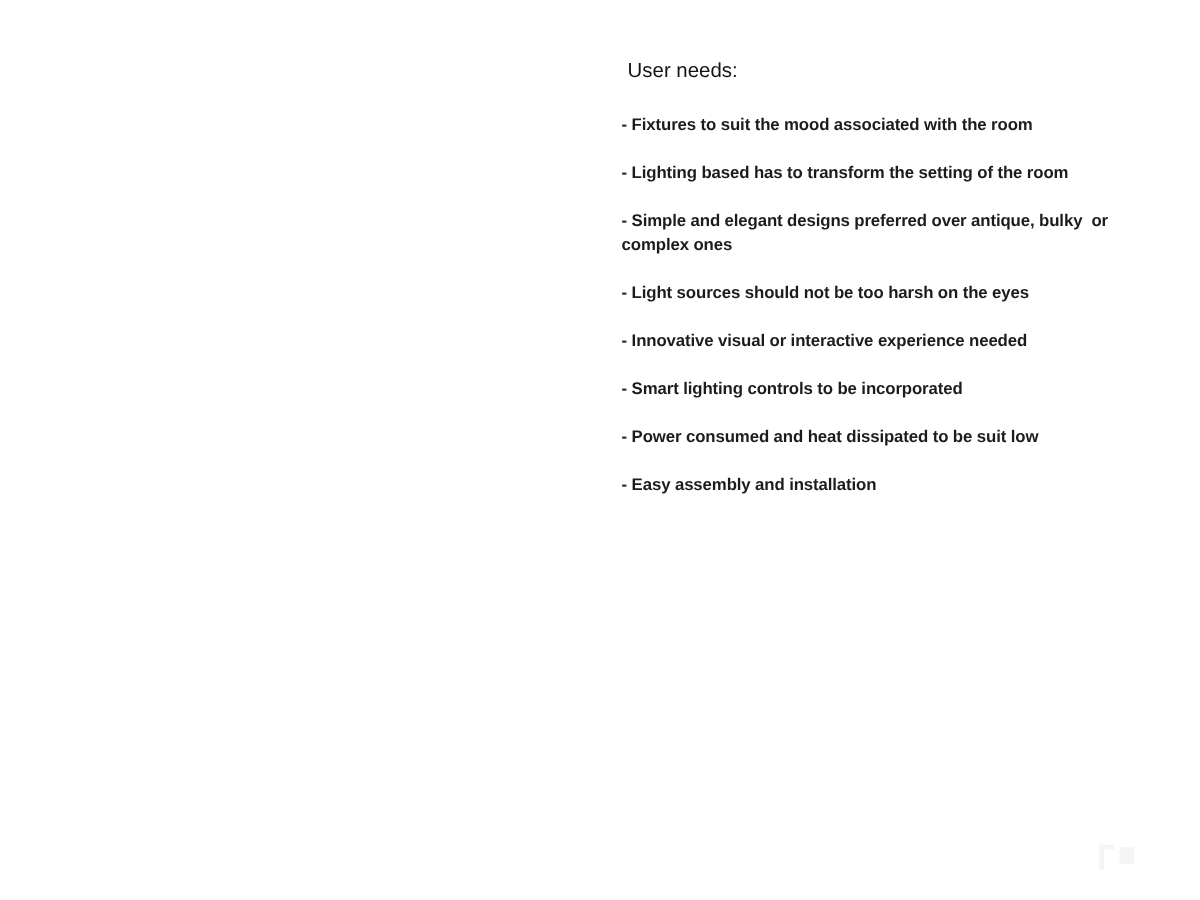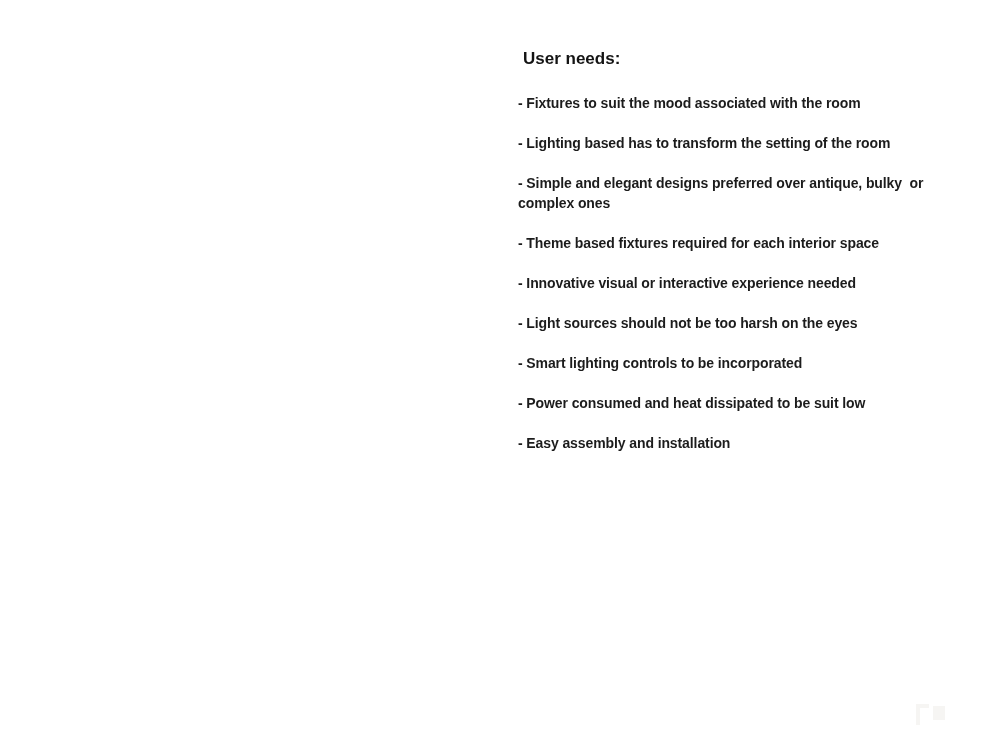--- a/index.html
+++ b/index.html
@@ -25,21 +25,21 @@
     top: 48px;
     width: 430px;
     color: #1c1c1c;
     font-size: 14px;
     line-height: 20px;
     letter-spacing: -0.1px;
   }
   .page-title {
     font-size: 17px;
     line-height: 22px;
-    font-weight: bold;
+    font-weight: normal;
     color: #141414;
     margin: 0 0 23px 5px;
     letter-spacing: 0;
   }
   .intro {
     margin: 0 0 20px 0;
     white-space: pre-wrap;
   }
   .bullet-list {
     margin: 0;
@@ -90,25 +90,24 @@
 
 
     <div class="bullet-list">
 
         <div class="bullet-item">- Fixtures to suit the mood associated with the room</div>
 
         <div class="bullet-item">- Lighting based has to transform the setting of the room</div>
 
         <div class="bullet-item">- Simple and elegant designs preferred over antique, bulky  or complex ones</div>
 
-        <div class="bullet-item">- Theme based fixtures required for each interior space</div>
+
+        <div class="bullet-item">- Light sources should not be too harsh on the eyes</div>
 
         <div class="bullet-item">- Innovative visual or interactive experience needed</div>
-
-        <div class="bullet-item">- Light sources should not be too harsh on the eyes</div>
 
         <div class="bullet-item">- Smart lighting controls to be incorporated</div>
 
         <div class="bullet-item">- Power consumed and heat dissipated to be suit low</div>
 
 
         <div class="bullet-item">- Easy assembly and installation</div>
       </div>
 
   </div>

